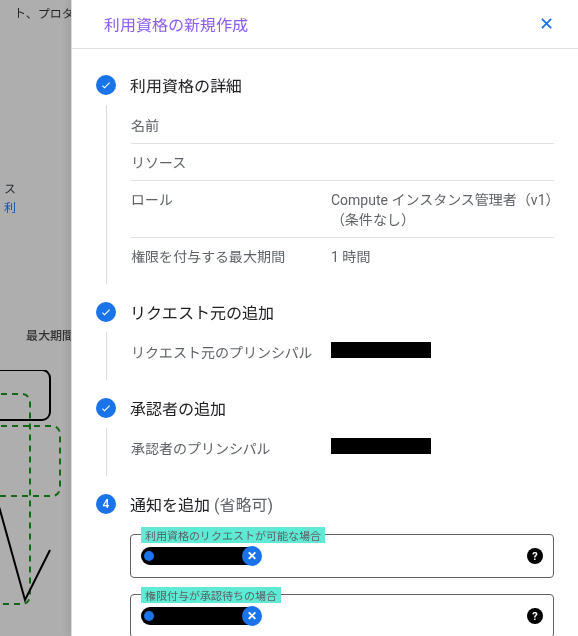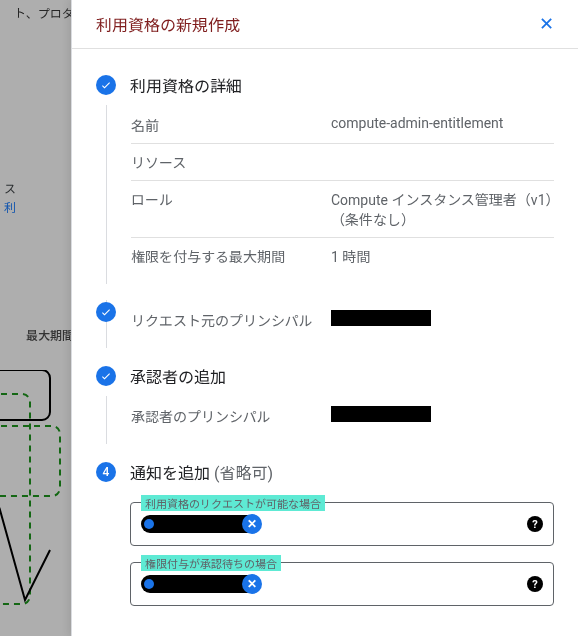--- a/index.html
+++ b/index.html
@@ -2,21 +2,21 @@
 <html><head>
 <meta charset="utf-8">
 <style>
   html,body{margin:0;padding:0;font-family:"Roboto","Noto Sans JP","Helvetica Neue",Arial,sans-serif;background:#f1f1f1;color:#3c4043;}
   .screen{width:578px;height:636px;position:relative;overflow:hidden;background:#e8e8e8;}
   .dim{position:absolute;inset:0;background:rgba(0,0,0,0.25);}
   .bg-fragment{position:absolute;font-size:12px;color:#3c4043;}
   .bg-link{color:#1a73e8;}
   .panel{position:absolute;top:0;right:0;width:506px;height:636px;background:#fff;border-left:1px solid #dadce0;box-shadow:-2px 0 8px rgba(0,0,0,0.1);overflow:hidden;}
   .panel-header{height:48px;display:flex;align-items:center;justify-content:space-between;padding:0 20px 0 24px;border-bottom:1px solid #e0e0e0;}
-  .panel-header h1{font-size:16px;font-weight:400;color:#7f1d1d;margin:0;}
+  .panel-header h1{font-size:16px;font-weight:400;color:#8b5cf6;margin:8px;}
   .close-btn{color:#1a73e8;font-size:18px;cursor:pointer;background:none;border:none;padding:4px;line-height:1;}
   .panel-body{padding:8px 24px 8px 24px;}
   .step{position:relative;padding-left:34px;margin-top:16px;}
   .step-icon{position:absolute;left:0;top:2px;width:20px;height:20px;border-radius:50%;background:#1a73e8;color:#fff;display:flex;align-items:center;justify-content:center;}
   .step-icon.num{font-size:12px;font-weight:500;}
   .step-title{font-size:16px;color:#202124;}
   .step-title .optional{color:#5f6368;}
   .step-sub{font-size:12px;color:#5f6368;margin-top:6px;}
   .step-content{border-left:1px solid #dadce0;margin-left:-24px;padding-left:24px;margin-top:8px;padding-bottom:12px;padding-top:4px;}
   .kv{display:flex;font-size:14px;color:#5f6368;padding:6px 0;align-items:flex-start;}
@@ -67,21 +67,20 @@
       <div class="step">
         <div class="step-icon">
           <svg class="check" viewBox="0 0 24 24">
               <path d="M9 16.2l-3.5-3.5L4 14.2 9 19.2 20 8.2 18.5 6.7z"></path>
             </svg>
         </div>
         <div class="step-title">利用資格の詳細</div>
         <div class="step-content">
           <div class="kv">
             <div class="k">名前</div>
-            <div class="v">compute-admin-entitlement</div>
           </div>
           <div class="divider"></div>
           <div class="kv">
             <div class="k">リソース</div>
             <div class="v"></div>
           </div>
           <div class="divider"></div>
           <div class="kv">
             <div class="k">ロール</div>
             <div class="v">Compute インスタンス管理者（v1）（条件なし）</div>
@@ -93,20 +92,21 @@
           </div>
         </div>
       </div>
 
       <div class="step">
         <div class="step-icon">
           <svg class="check" viewBox="0 0 24 24">
               <path d="M9 16.2l-3.5-3.5L4 14.2 9 19.2 20 8.2 18.5 6.7z"></path>
             </svg>
         </div>
+        <div class="step-title">リクエスト元の追加</div>
         <div class="step-content">
           <div class="kv">
             <div class="k">リクエスト元のプリンシパル</div>
             <div class="v"><span class="v redact"></span></div>
           </div>
         </div>
       </div>
 
       <div class="step">
         <div class="step-icon">

